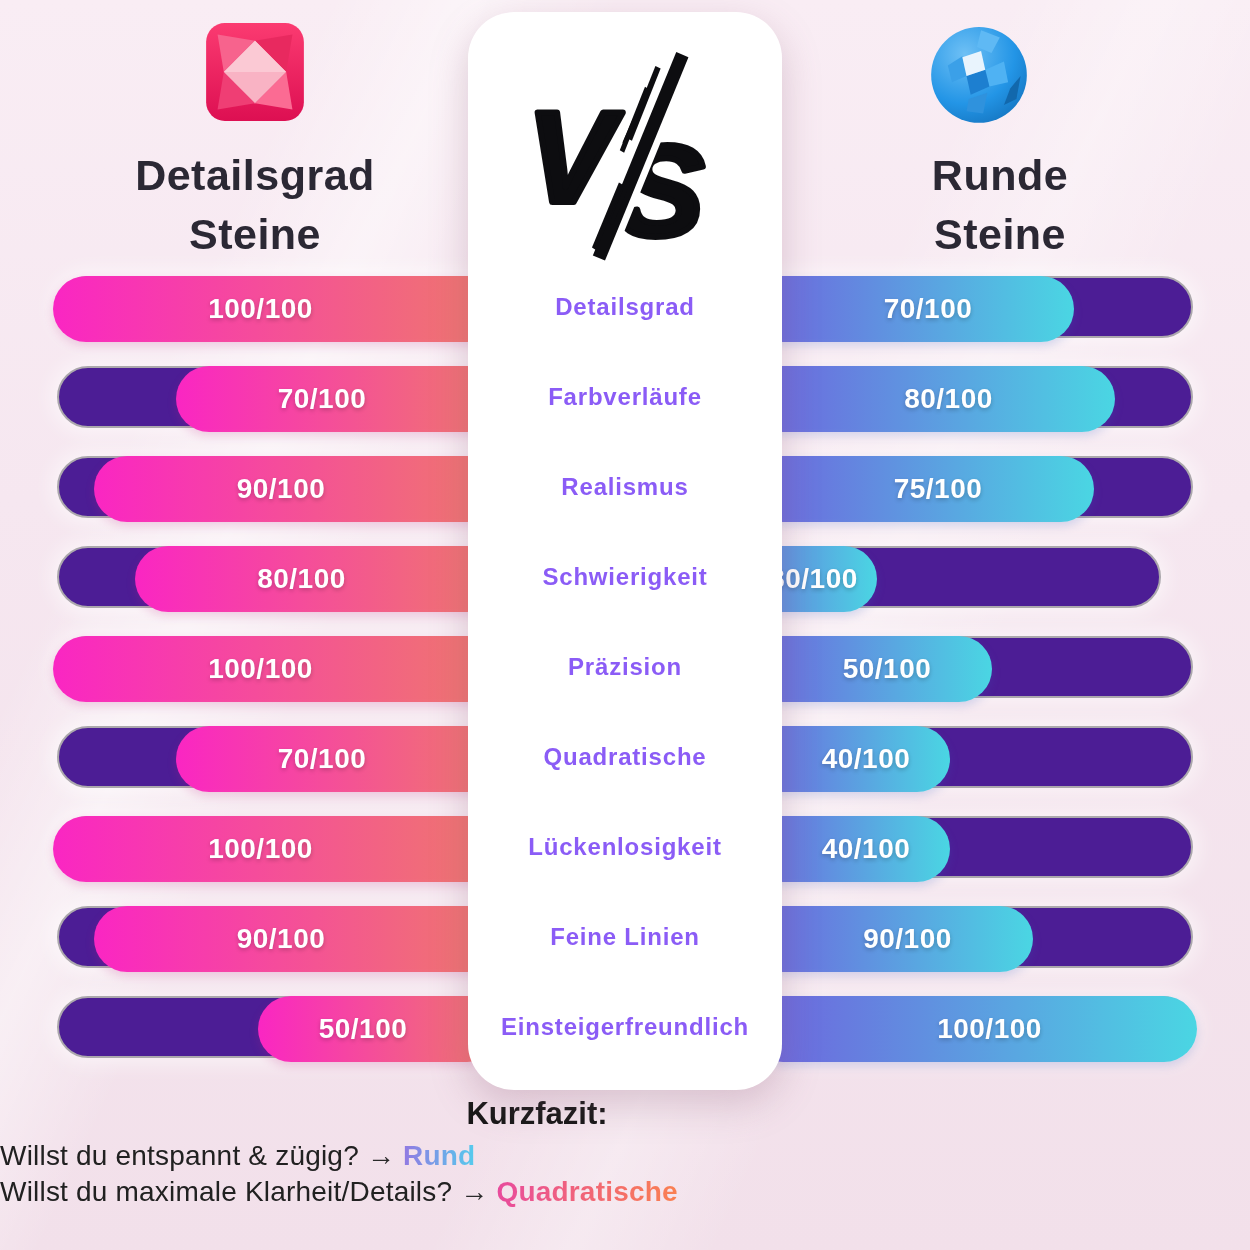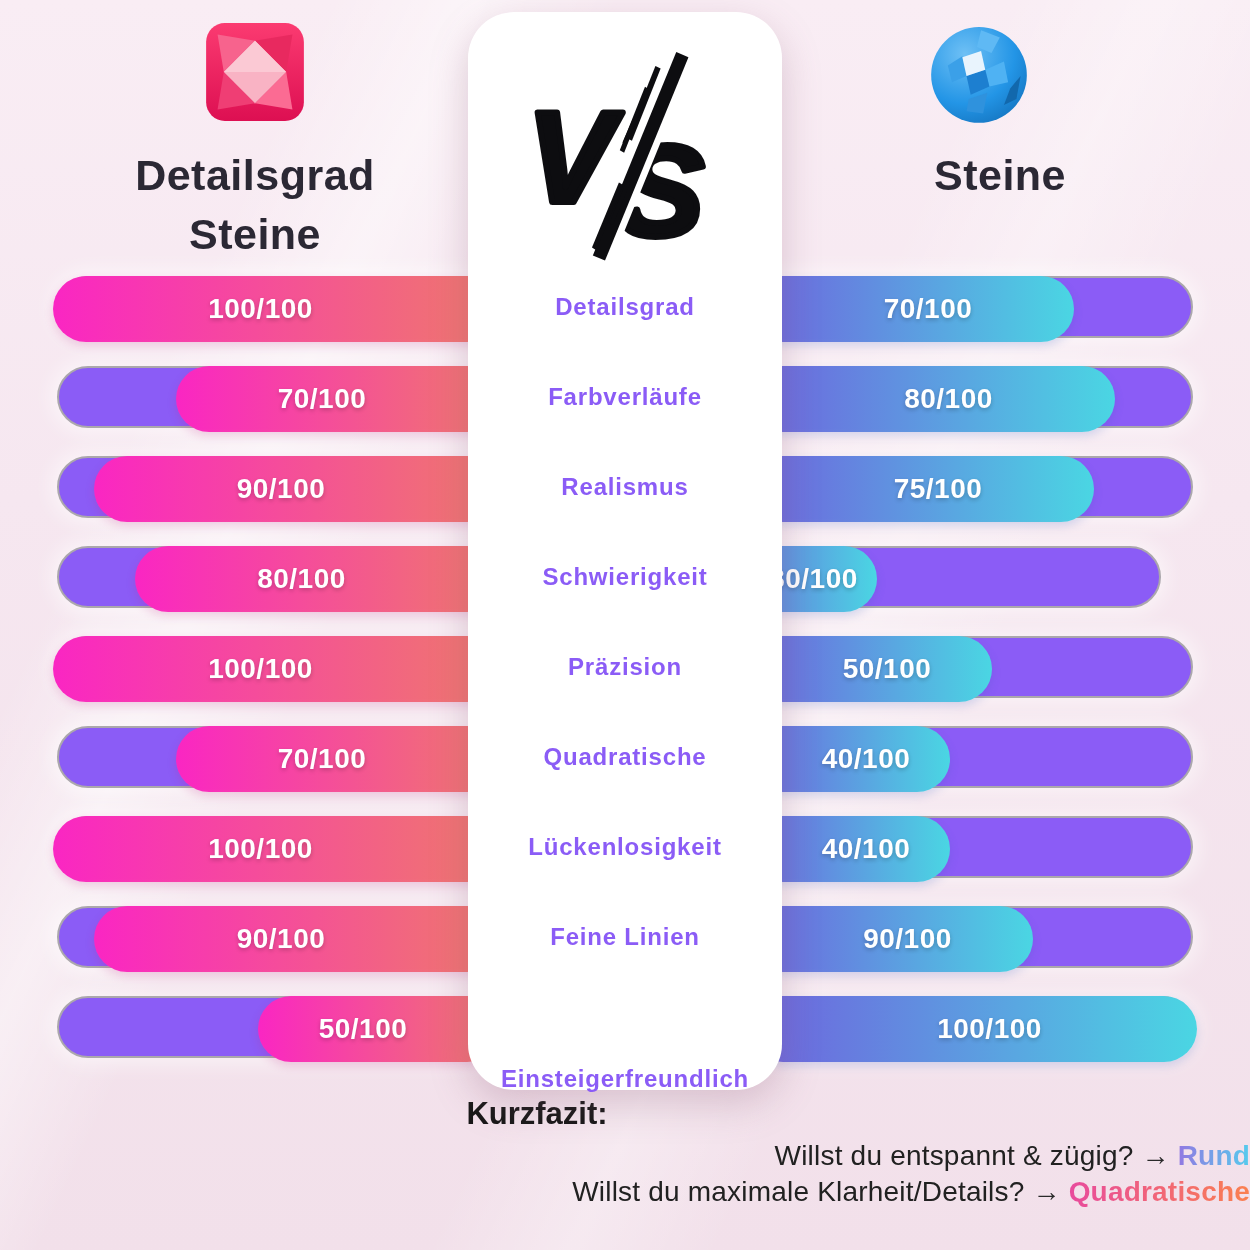--- a/index.html
+++ b/index.html
@@ -29,21 +29,21 @@
   
   .panel{
     position:absolute;left:468px;top:12px;width:314px;height:1078px;z-index:5;
     background:#ffffff;border-radius:46px;
     box-shadow:0 14px 38px rgba(141,88,120,0.28);
   }
   .vs-logo{position:absolute;left:57px;top:40px;width:200px;height:226px;}
   
   .track{
     position:absolute;width:443px;height:62px;border-radius:33px;z-index:1;
-    background:#8b5cf6;border:2px solid #aba7ac;box-sizing:border-box;
+    background:#4c1d95;border:2px solid #aba7ac;box-sizing:border-box;
     box-shadow:0 0 20px 6px rgba(255,255,255,0.55);
   }
   .fill{
     position:absolute;top:-2px;height:66px;border-radius:33px;
     display:flex;align-items:center;justify-content:center;
   }
   .fill.l{
     right:-2px;
     background:linear-gradient(90deg,#fa26c3 0%,#ef7a6b 100%);
     box-shadow:0 4px 10px rgba(190,40,130,0.20);
@@ -64,21 +64,21 @@
     display:flex;align-items:center;justify-content:center;
     font-size:24px;font-weight:700;letter-spacing:.8px;color:#8b5cf6;
     white-space:nowrap;
   }
   
   .footer-title{
     position:absolute;left:0;top:1096px;width:1074px;z-index:2;
     text-align:center;font-size:31px;font-weight:800;color:#171717;
   }
   .footer-line{
-    position:absolute;left:0;width:1250px;z-index:2;text-align:right;
+    position:absolute;left:0;width:1250px;z-index:2;text-align:left;
     font-size:28px;font-weight:500;color:#212121;letter-spacing:.2px;
   }
   .footer-line.one{top:1140px;}
   .footer-line.two{top:1176px;}
   .grad-text{
     font-weight:700;
     -webkit-background-clip:text;background-clip:text;color:transparent;
   }
   .grad-rund{background-image:linear-gradient(90deg,#9279e2 0%,#55cbed 100%);}
   .grad-quad{background-image:linear-gradient(90deg,#e84b9d 0%,#fa8050 100%);}
@@ -120,20 +120,21 @@
   <circle cx="50" cy="49" r="46" fill="url(#rdg)"></circle>
   <polygon points="52,6 70,13 62,28 48,22" fill="#5fb9f4"></polygon>
   <polygon points="20,40 34,31 38,50 24,56" fill="#3ba0e8"></polygon>
   <polygon points="56,44 74,36 78,56 60,60" fill="#4fb2f3"></polygon>
   <polygon points="38,50 56,44 60,60 42,68" fill="#1d7fd0"></polygon>
   <polygon points="80,62 90,50 86,72 74,78" fill="#1268ac"></polygon>
   <polygon points="40,72 58,66 54,86 38,84" fill="#2f92dd"></polygon>
   <polygon points="34,32 52,26 56,44 38,50" fill="#e9f4fd"></polygon>
 </svg>
 <div class="side-title right">
+  <div>Runde</div>
   <div>Steine</div>
 </div>
 
 <div class="panel">
   <svg class="vs-logo" viewBox="0 0 230 260">
     <g fill="#0d0d10" stroke="#0d0d10" stroke-width="7" stroke-linejoin="round" font-family="Liberation Sans, sans-serif" font-style="italic" font-weight="bold" font-size="150">
       <text id="vs-letter-v" x="2" y="172">V</text>
       <text id="vs-letter-s" x="106" y="212">S</text>
     </g>
     <polygon points="168,-6 196,6 98,246 68,234" fill="#ffffff"></polygon>
@@ -238,21 +239,21 @@
     <div class="track" style="left: 57px; top: 996px;">
       <div class="fill l" title="Quadratische Steine" style="width: 242px;">
         <span class="value">50/100</span>
       </div>
     </div>
     <div class="track" style="left: 750px; top: 996px;">
       <div class="fill r" title="Runde Steine" style="width: 447px;">
         <span class="value">100/100</span>
       </div>
     </div>
-    <div class="category" style="top: 1048px;">Einsteigerfreundlich</div>
+    <div class="category" style="top: 996px;">Einsteigerfreundlich</div>
   </div>
 
 <div class="footer-title">Kurzfazit:</div>
 <div class="footer-line one">
   <span>Willst du entspannt &amp; zügig?</span>
   <span class="arrow">→</span>
   <span class="grad-text grad-rund">Rund</span>
 </div>
 <div class="footer-line two">
   <span>Willst du maximale Klarheit/Details?</span>

